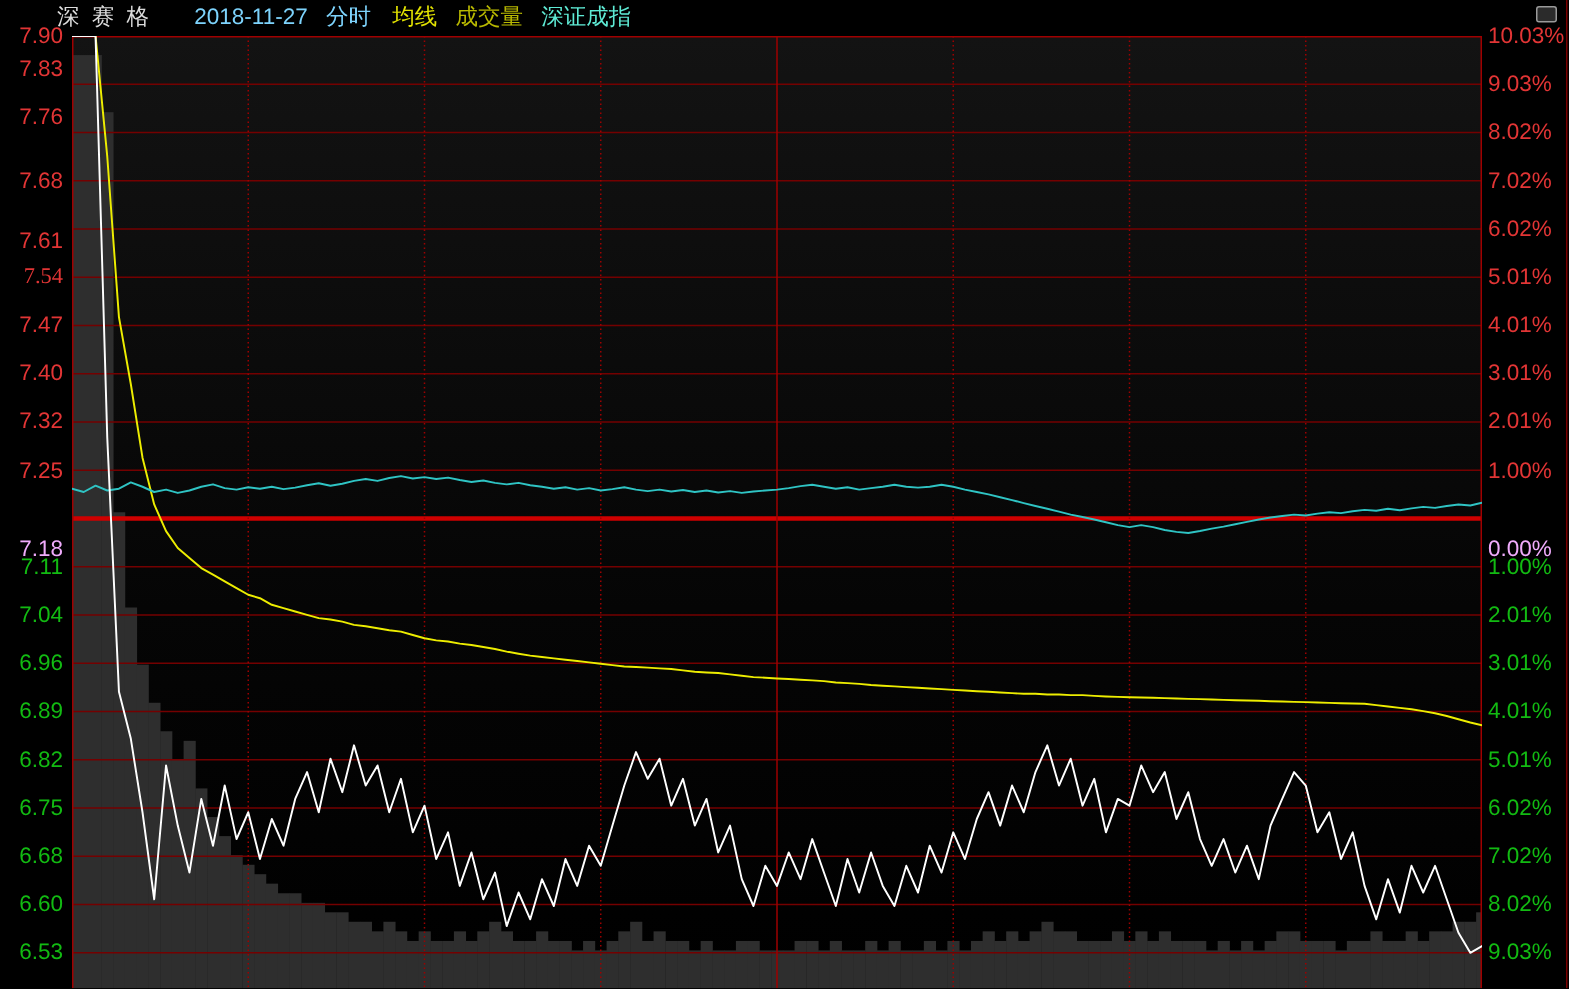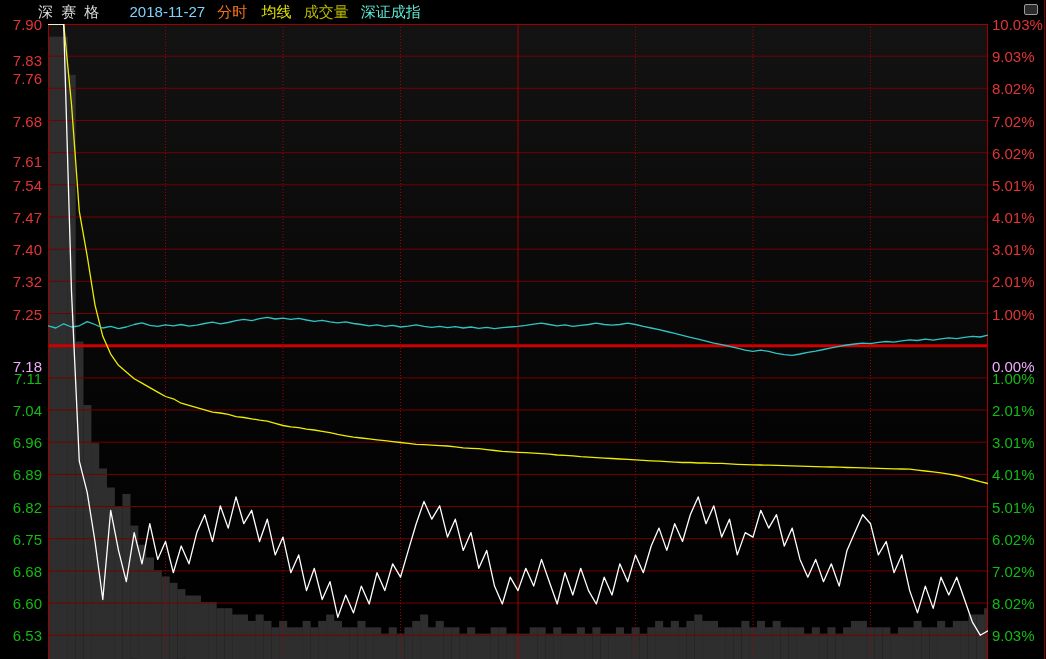--- a/index.html
+++ b/index.html
@@ -3,21 +3,21 @@
 <meta charset="utf-8">
 <style>
   html,body{margin:0;padding:0;background:#000;}
   #app{position:relative;width:1046px;height:659px;background:#000;overflow:hidden;
        font-family:"Liberation Sans","DejaVu Sans",sans-serif;}
   
   #titlebar{position:absolute;left:38px;top:2px;height:20px;line-height:20px;
             font-size:15px;white-space:nowrap;z-index:5;}
   .t-name{color:#dcdcdc;margin-right:24px;letter-spacing:2px;}
   .t-date{color:#7dd3fc;margin-right:8px;}
-  .t-type{color:#f97316;margin-right:10px;}
+  .t-type{color:#7dd3fc;margin-right:10px;}
   .lg-avg{color:#e3e300;margin-right:8px;cursor:pointer;}
   .lg-vol{color:#b9b900;margin-right:8px;cursor:pointer;}
   .lg-idx{color:#5eead4;cursor:pointer;}
   
   #winicon{position:absolute;right:8px;top:4px;width:12px;height:9px;
            border:1px solid #9a9a9a;border-radius:2px;background:#2b2b2b;z-index:6;cursor:pointer;}
   
   .axis{position:absolute;top:0;height:462px;z-index:4;}
   #axis-left{left:0;width:44px;}
   #axis-right{left:992px;width:54px;}
@@ -44,25 +44,25 @@
     <span class="t-type">分时</span>
     <span class="lg-avg">均线</span>
     <span class="lg-vol">成交量</span>
     <span class="lg-idx">深证成指</span>
   </div>
 
   <div id="winicon"></div>
 
   <div id="axis-left" class="axis">
       <div class="axis-label up" style="top: 24px;">7.90</div>
-      <div class="axis-label up" style="top: 60px;">7.83</div>
+      <div class="axis-label up" style="top: 46px;">7.83</div>
       <div class="axis-label up" style="top: 78px;">7.76</div>
       <div class="axis-label up" style="top: 120.505px;">7.68</div>
       <div class="axis-label up" style="top: 161px;">7.61</div>
-      <div class="axis-label up" style="top: 184.842px;">7.54</div>
+      <div class="axis-label up" style="top: 184.842px; font-family: Liberation Serif, serif;">7.54</div>
       <div class="axis-label up" style="top: 217.011px;">7.47</div>
       <div class="axis-label up" style="top: 249.179px;">7.40</div>
       <div class="axis-label up" style="top: 281.347px;">7.32</div>
       <div class="axis-label up" style="top: 313.516px; text-align: right;">7.25</div>
       <div class="axis-label flat" style="top: 345.684px;">7.18</div>
       <div class="axis-label down" style="top: 377.853px;">7.11</div>
       <div class="axis-label down" style="top: 410.021px;">7.04</div>
       <div class="axis-label down" style="top: 442.189px;">6.96</div>
       <div class="axis-label down" style="top: 474.358px;">6.89</div>
       <div class="axis-label down" style="top: 506.526px;">6.82</div>

